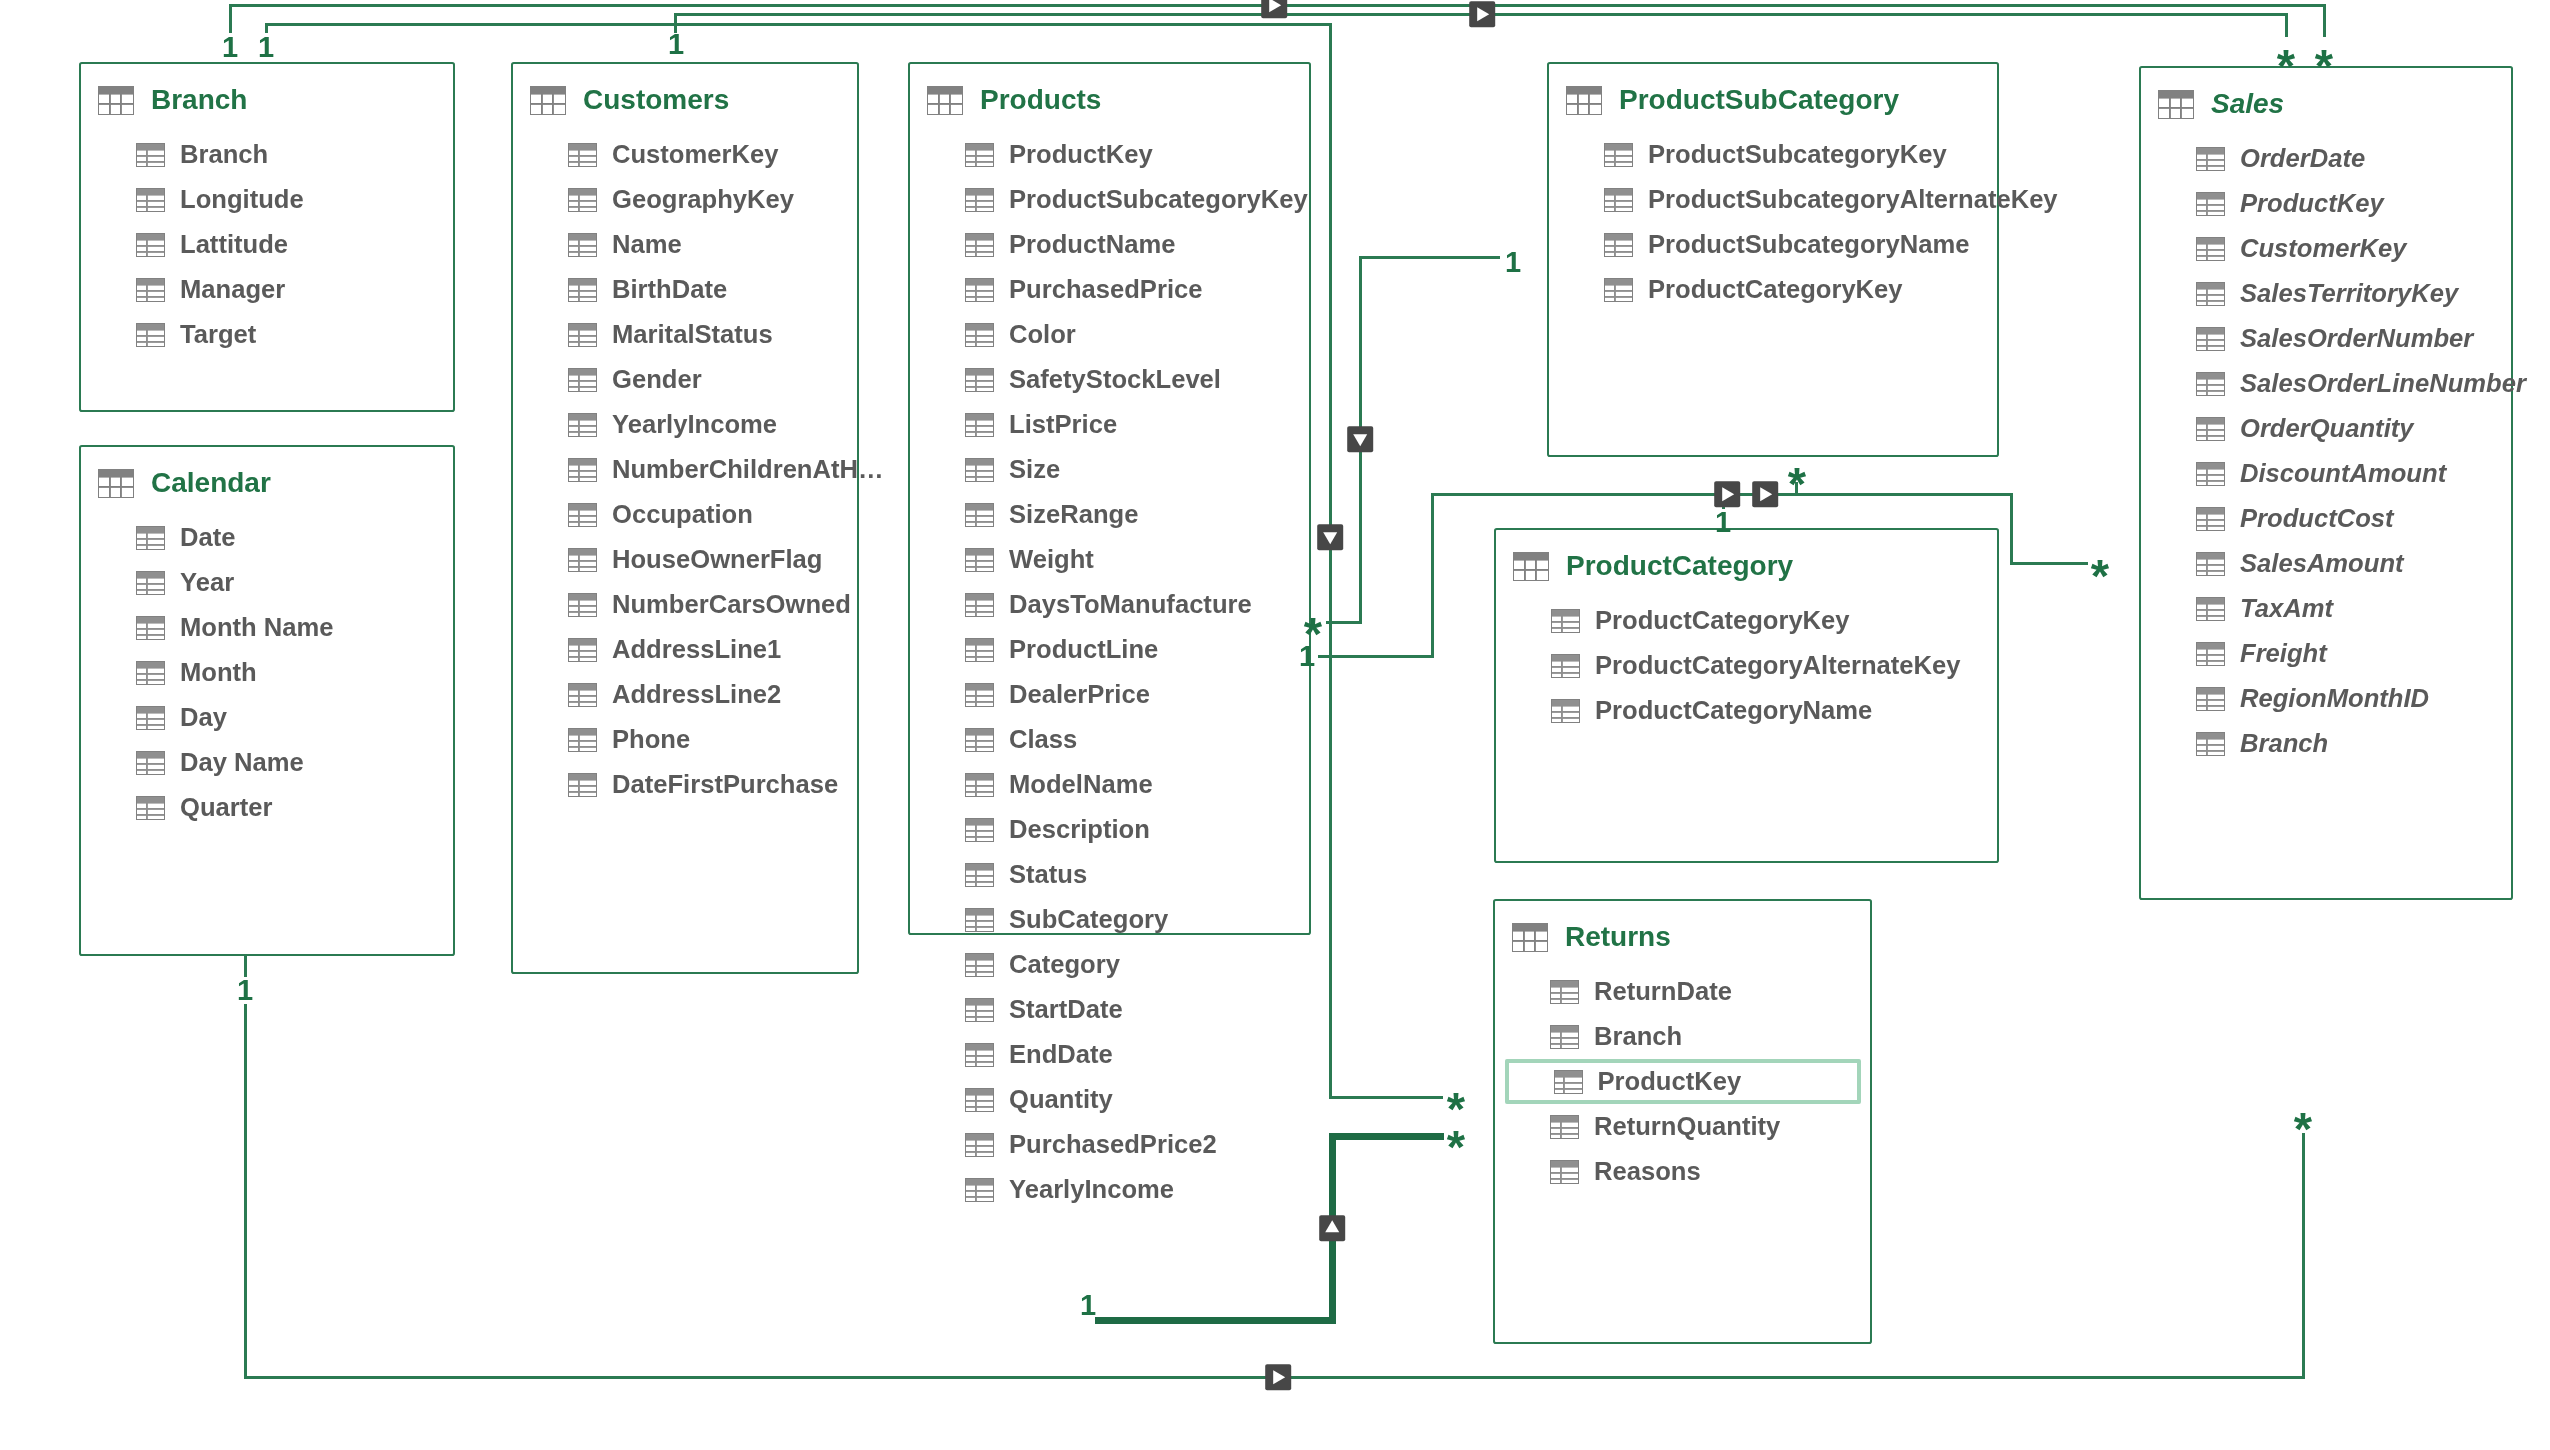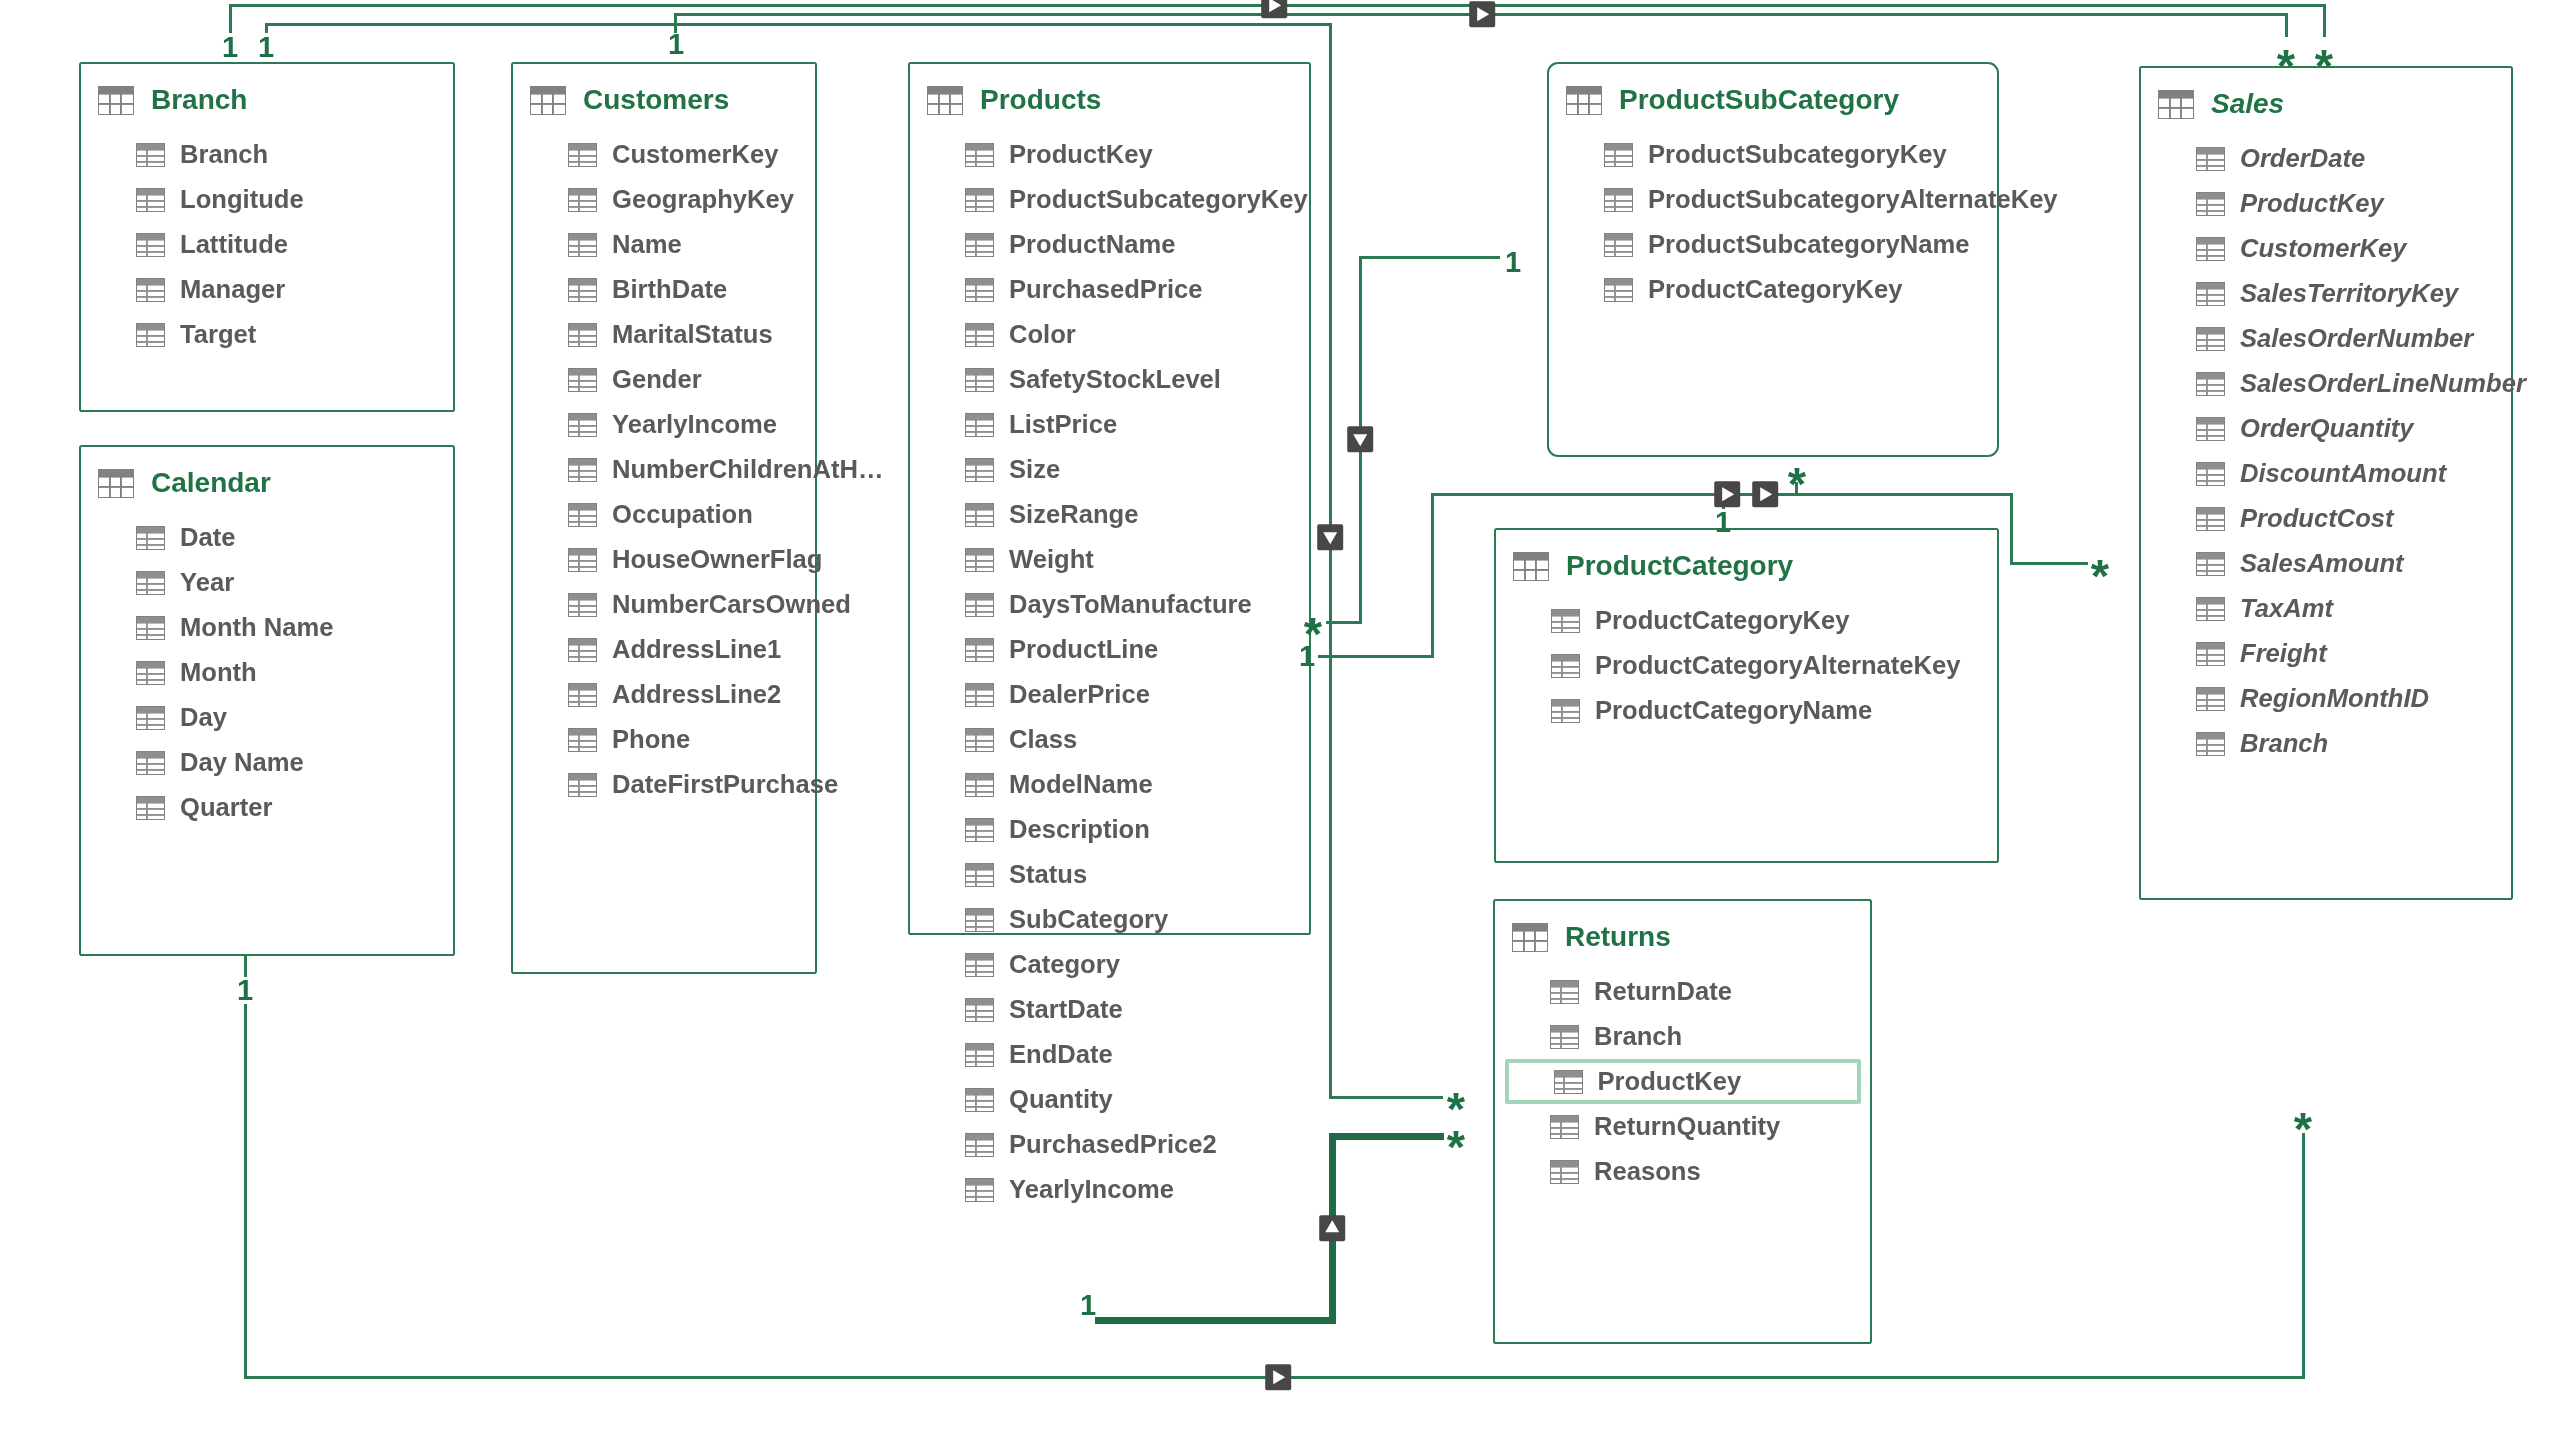--- a/index.html
+++ b/index.html
@@ -149,21 +149,21 @@
         <div class="row">
           <span class="gicon ficon"></span>
           <span class="row-label">Day Name</span>
         </div>
         <div class="row">
           <span class="gicon ficon"></span>
           <span class="row-label">Quarter</span>
         </div>
       </div>
     </div>
-    <div class="tbl" style="left: 491px; top: 62px; width: 306px; height: 912px;">
+    <div class="tbl" style="left: 491px; top: 62px; width: 348px; height: 912px;">
       <div class="tbl-h">
         <span class="gicon ticon"></span>
         <span class="tbl-title">Customers</span>
       </div>
       <div class="tbl-rows">
         <div class="row">
           <span class="gicon ficon"></span>
           <span class="row-label">CustomerKey</span>
         </div>
         <div class="row">
@@ -321,21 +321,21 @@
         <div class="row">
           <span class="gicon ficon"></span>
           <span class="row-label">PurchasedPrice2</span>
         </div>
         <div class="row">
           <span class="gicon ficon"></span>
           <span class="row-label">YearlyIncome</span>
         </div>
       </div>
     </div>
-    <div class="tbl" style="left: 1527px; top: 62px; width: 452px; height: 395px; border-radius: 11px;">
+    <div class="tbl" style="left: 1527px; top: 62px; width: 452px; height: 395px;">
       <div class="tbl-h">
         <span class="gicon ticon"></span>
         <span class="tbl-title">ProductSubCategory</span>
       </div>
       <div class="tbl-rows">
         <div class="row">
           <span class="gicon ficon"></span>
           <span class="row-label">ProductSubcategoryKey</span>
         </div>
         <div class="row">

